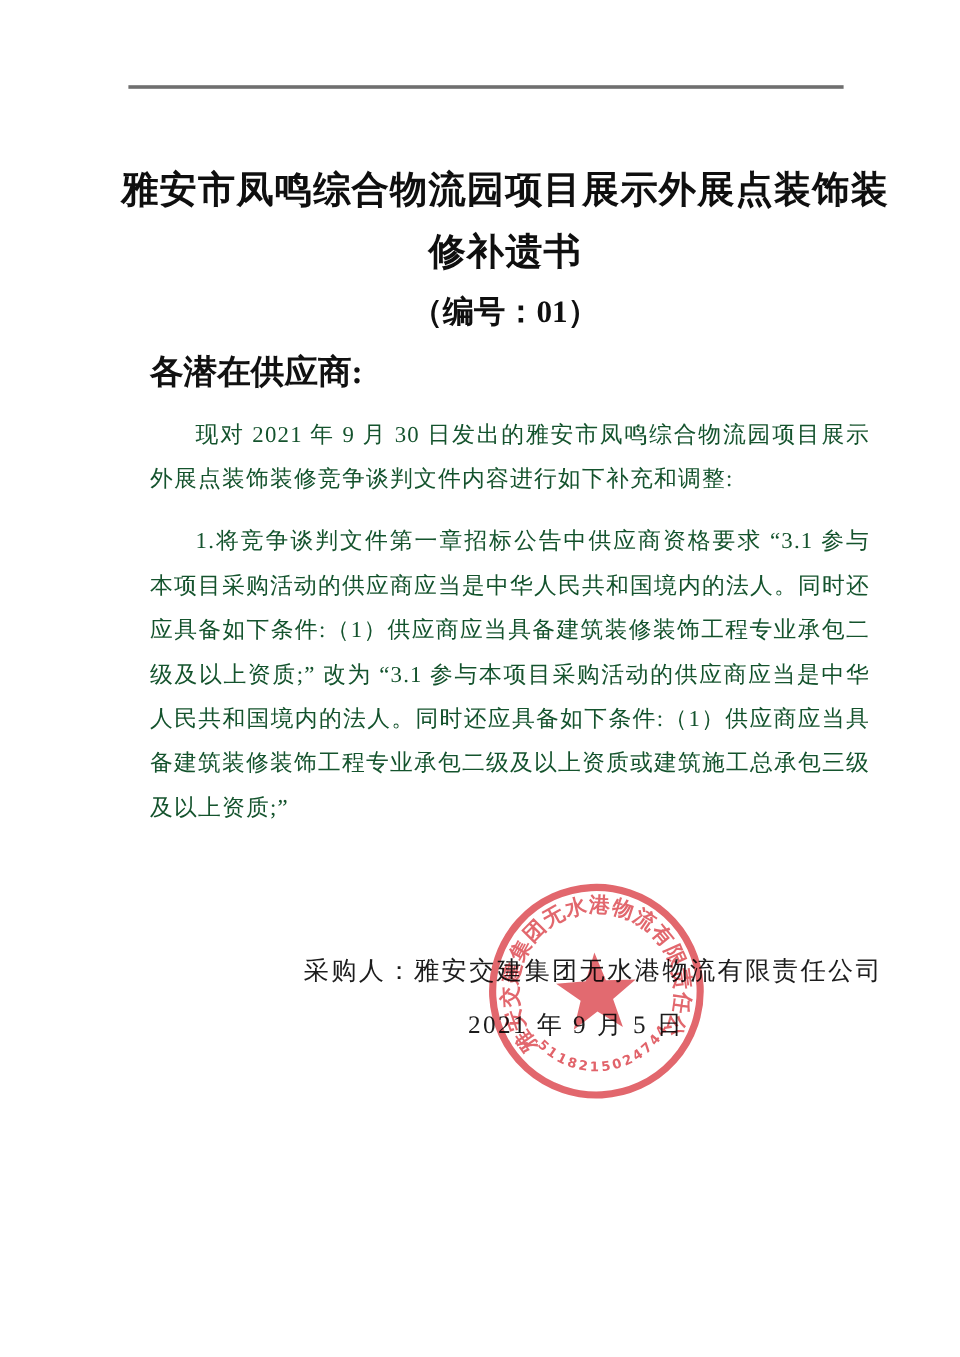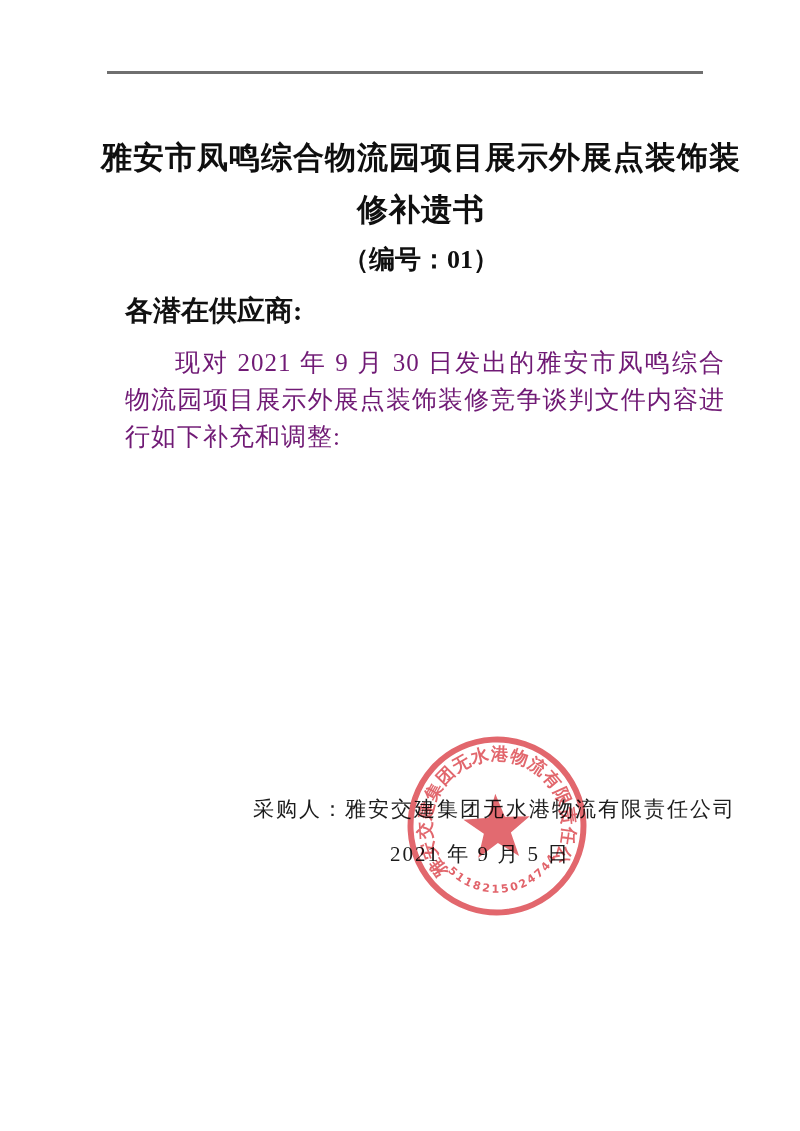--- a/index.html
+++ b/index.html
@@ -44,26 +44,26 @@
   }
   .salutation {
     margin-top: 12px;
     font-size: 28px;
     line-height: 37px;
     font-weight: bold;
     color: #111111;
   }
   .body-para {
     margin: 15px 0 0 0;
-    font-size: 25px;
+    font-size: 19px;
     line-height: 37px;
     letter-spacing: 1px;
     text-indent: 2em;
     text-align: justify;
-    color: #701a75;
+    color: #14532d;
   }
   .sig-buyer {
     position: absolute;
     left: 253px;
     top: 794px;
     font-size: 21px;
     letter-spacing: 2px;
     line-height: 30px;
     color: #1c1c1c;
     white-space: nowrap;
@@ -109,20 +109,21 @@
 
   <div class="top-rule"></div>
 
   <h1 class="title">雅安市凤鸣综合物流园项目展示外展点装饰装修补遗书</h1>
 
   <div class="doc-number">（编号：01）</div>
 
   <div class="content">
     <div class="salutation">各潜在供应商:</div>
     <p class="body-para">现对 2021 年 9 月 30 日发出的雅安市凤鸣综合物流园项目展示外展点装饰装修竞争谈判文件内容进行如下补充和调整:</p>
+    <p class="body-para">1.将竞争谈判文件第一章招标公告中供应商资格要求 “3.1 参与本项目采购活动的供应商应当是中华人民共和国境内的法人。同时还应具备如下条件:（1）供应商应当具备建筑装修装饰工程专业承包二级及以上资质;” 改为 “3.1 参与本项目采购活动的供应商应当是中华人民共和国境内的法人。同时还应具备如下条件:（1）供应商应当具备建筑装修装饰工程专业承包二级及以上资质或建筑施工总承包三级及以上资质;”</p>
   </div>
 
   <div class="sig-buyer"><span>采购人：</span><span>雅安交建集团无水港物流有限责任公司</span></div>
 
   <div class="sig-date">2021 年 9 月 5 日</div>
 
   <div class="seal">
     <svg viewBox="0 0 200 200" xmlns="http://www.w3.org/2000/svg">
       <defs>
         <path id="sealTextArc" d="M 44.8 146.3 A 72 72 0 1 1 155.2 146.3" fill="none"></path>

